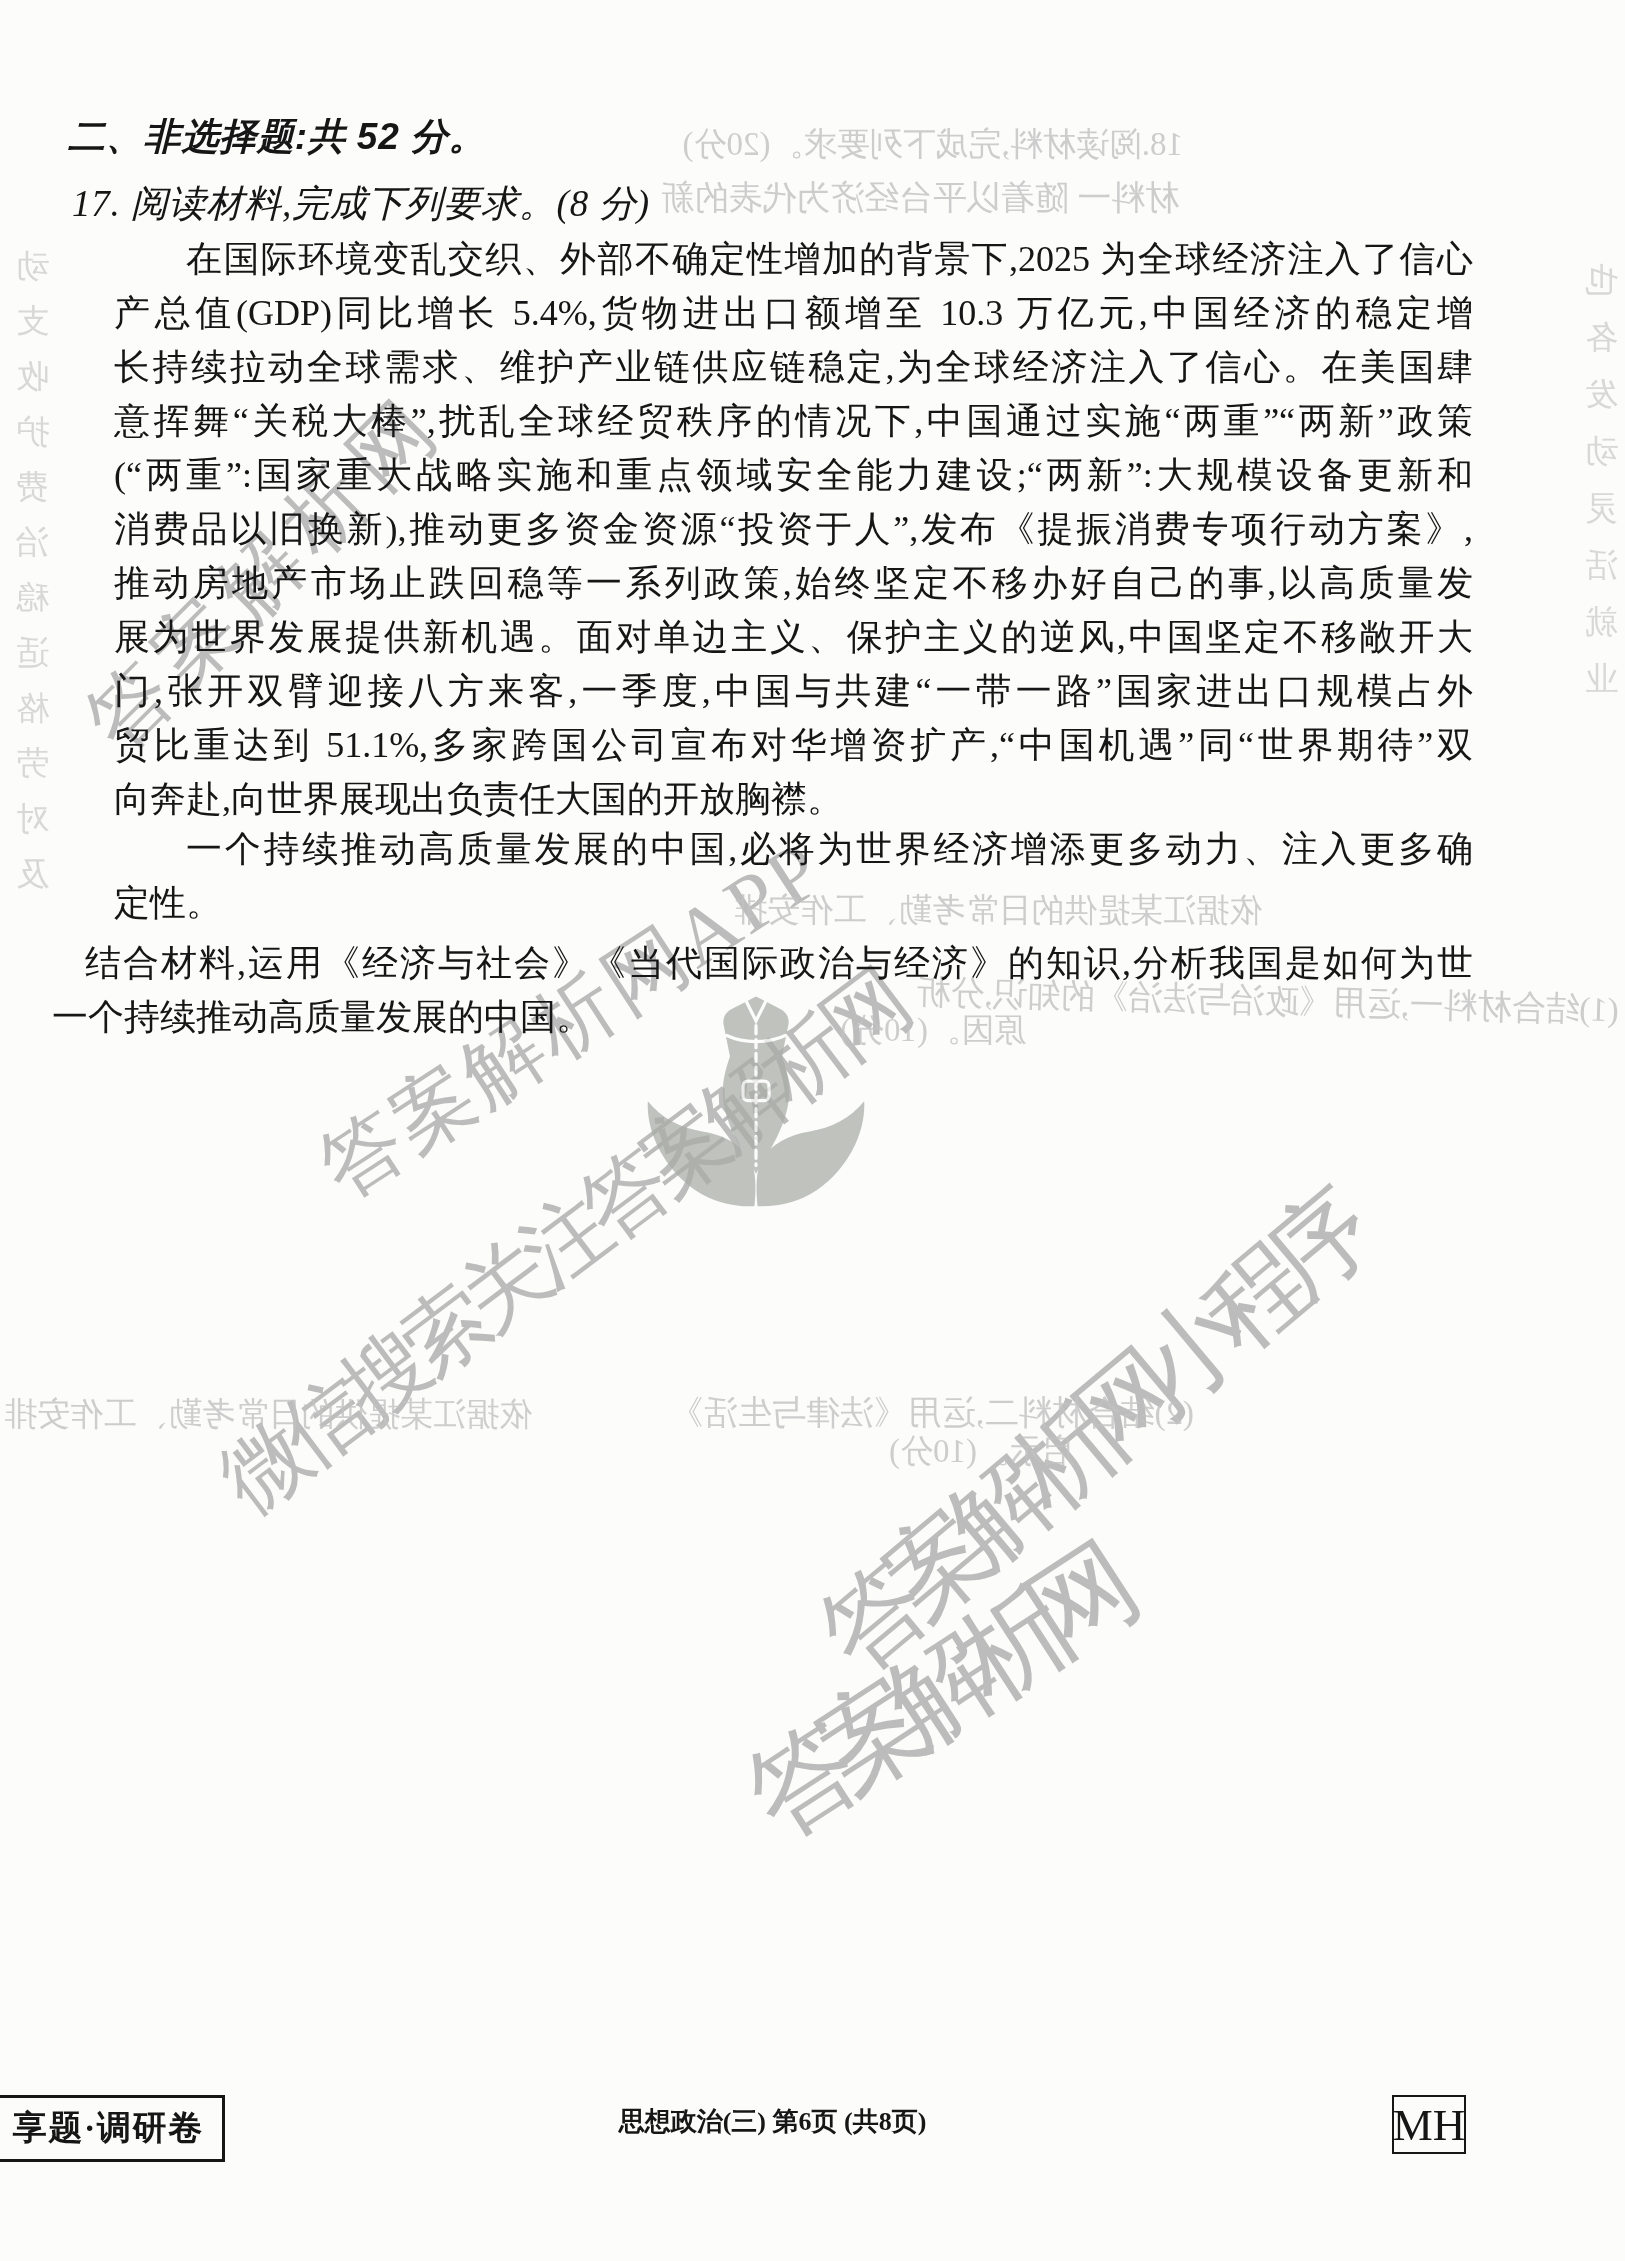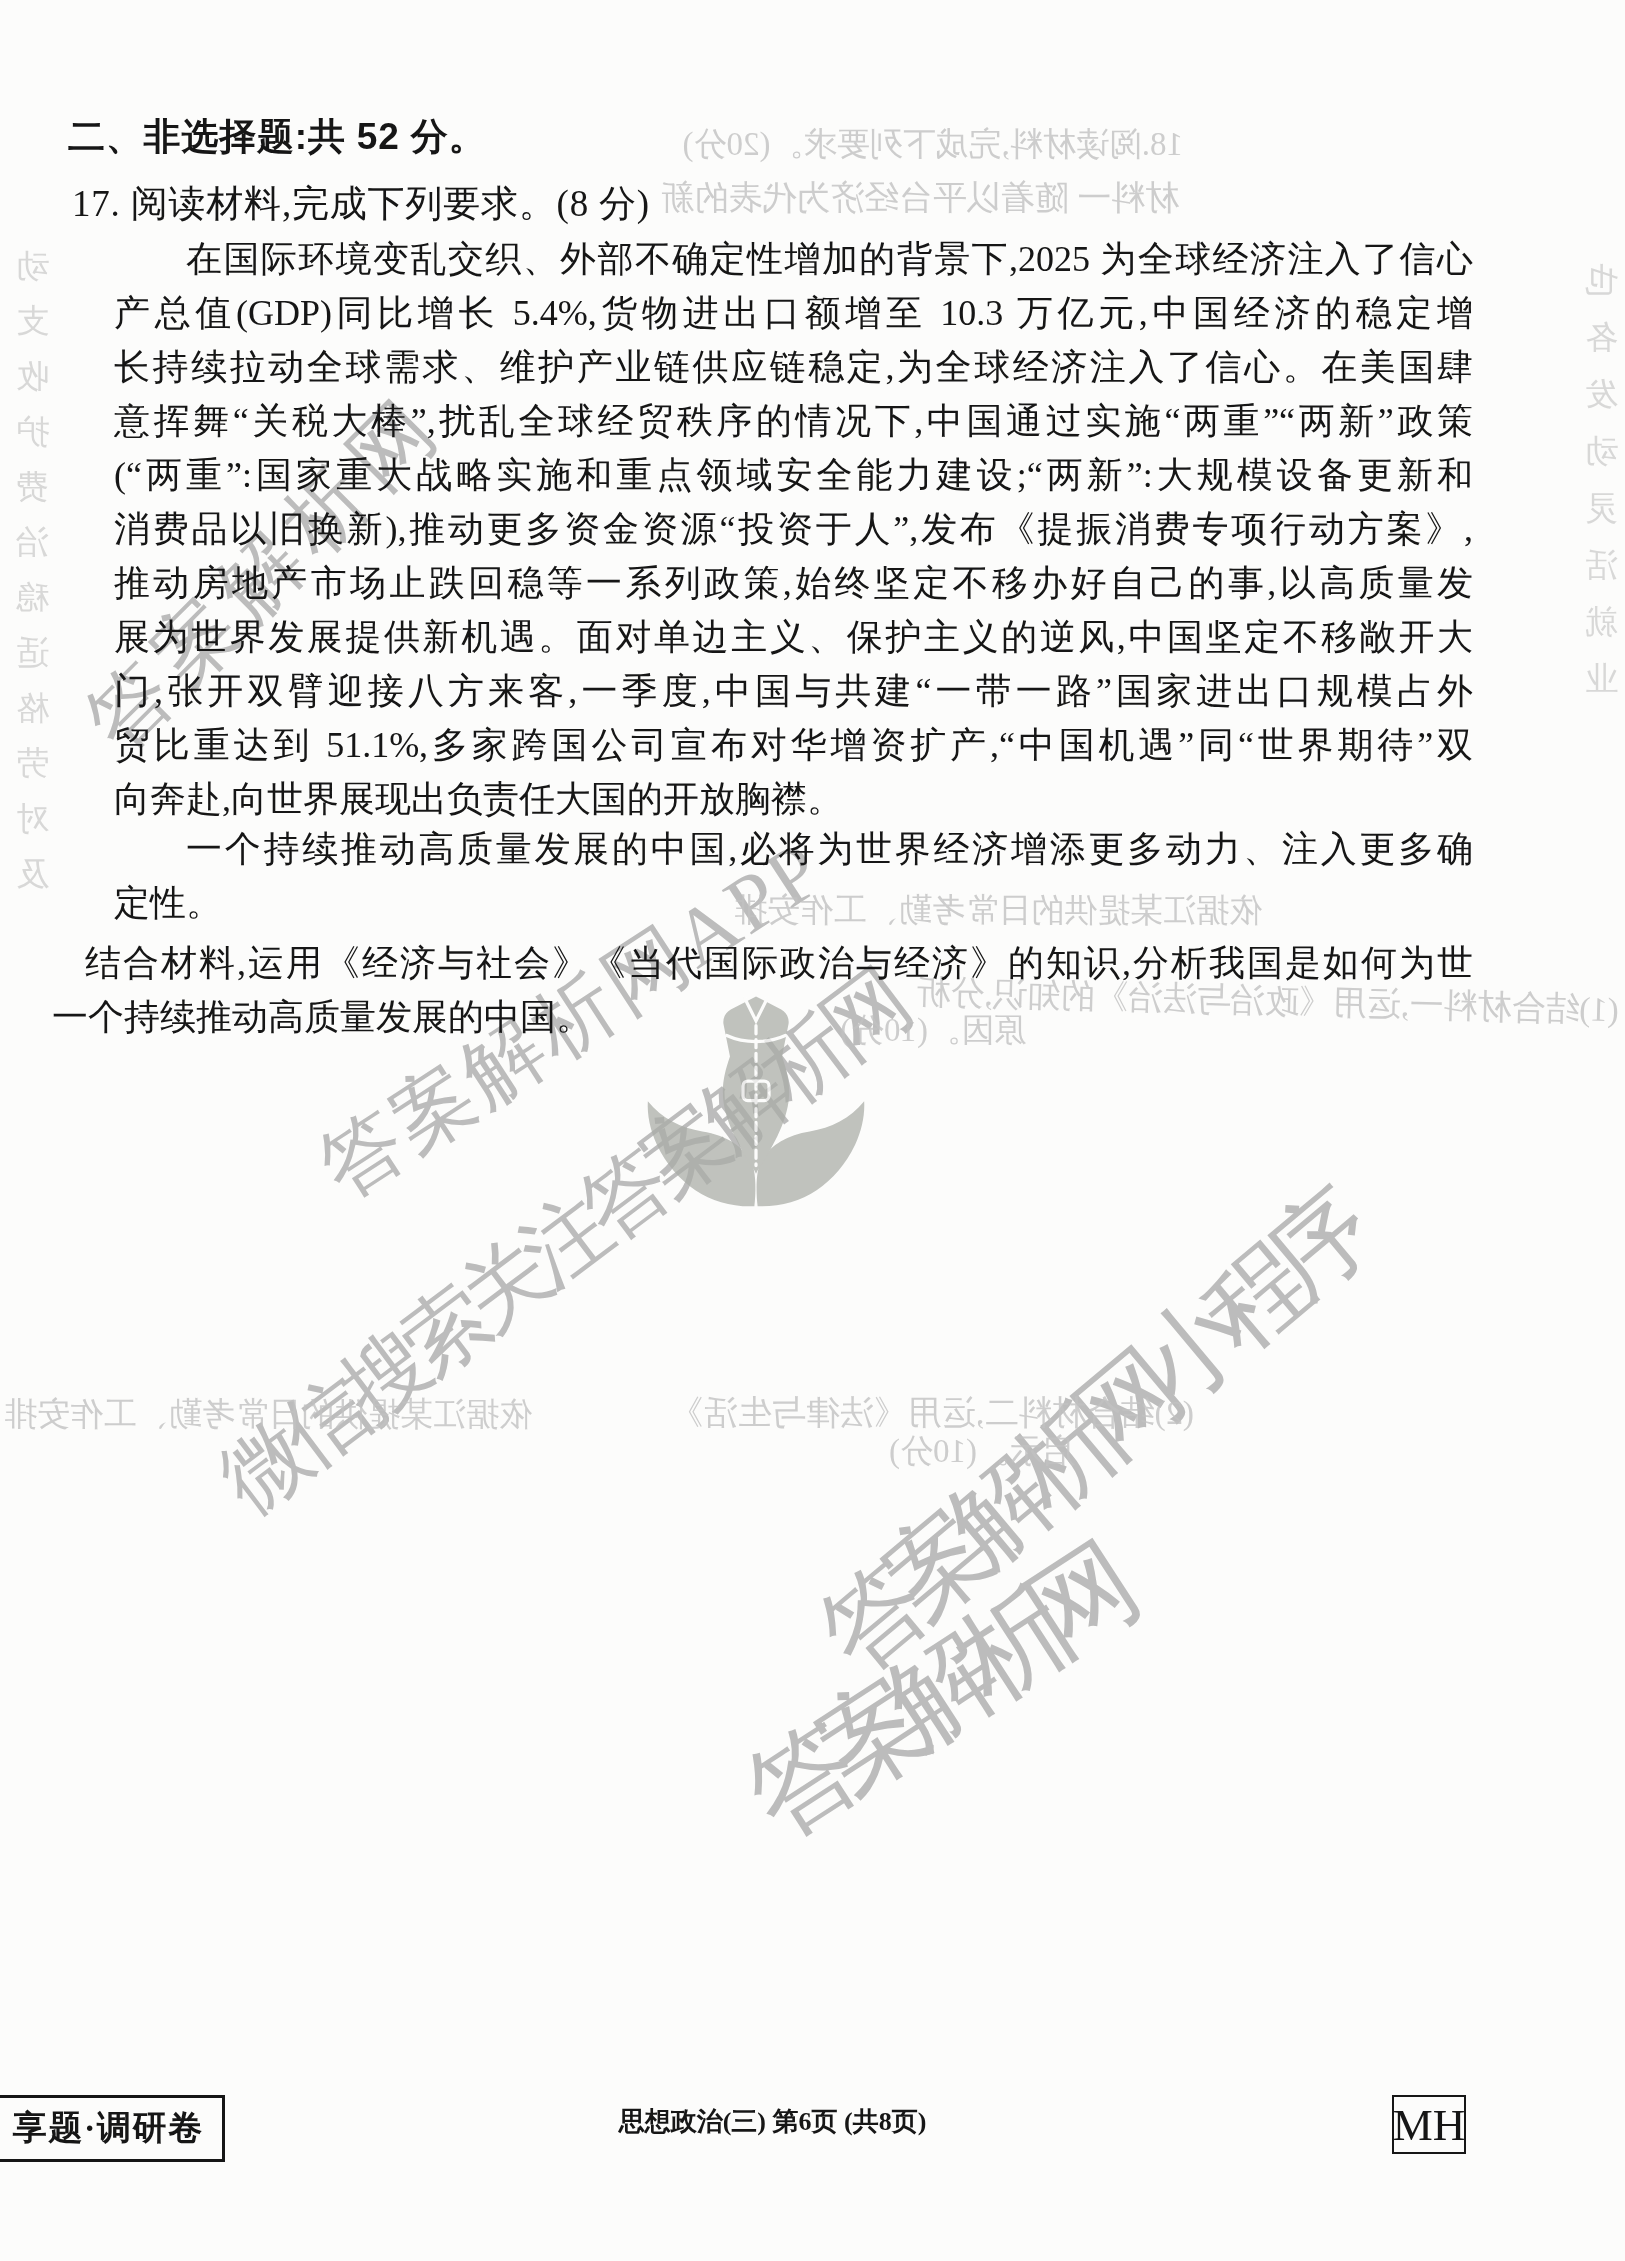--- a/index.html
+++ b/index.html
@@ -5,21 +5,21 @@
   html,body{margin:0;padding:0;background:#e8e8e8;}
   .page{
     position:relative;
     width:1626px;height:2261px;
     background:#fcfcfb;
     overflow:hidden;
     font-family:"Liberation Serif", serif;
     color:#161616;
   }
   
-  .ink{position:absolute;z-index:3;}
+  .ink{position:absolute;z-index:3;font-style:italic;}
   .section-header{
     left:68px;top:112px;
     font-size:37px;font-weight:bold;
     font-family:"Liberation Sans", sans-serif;
     letter-spacing:0.8px;
   }
   .q17{
     left:72px;top:179px;
     font-size:37px;
     letter-spacing:0.8px;

